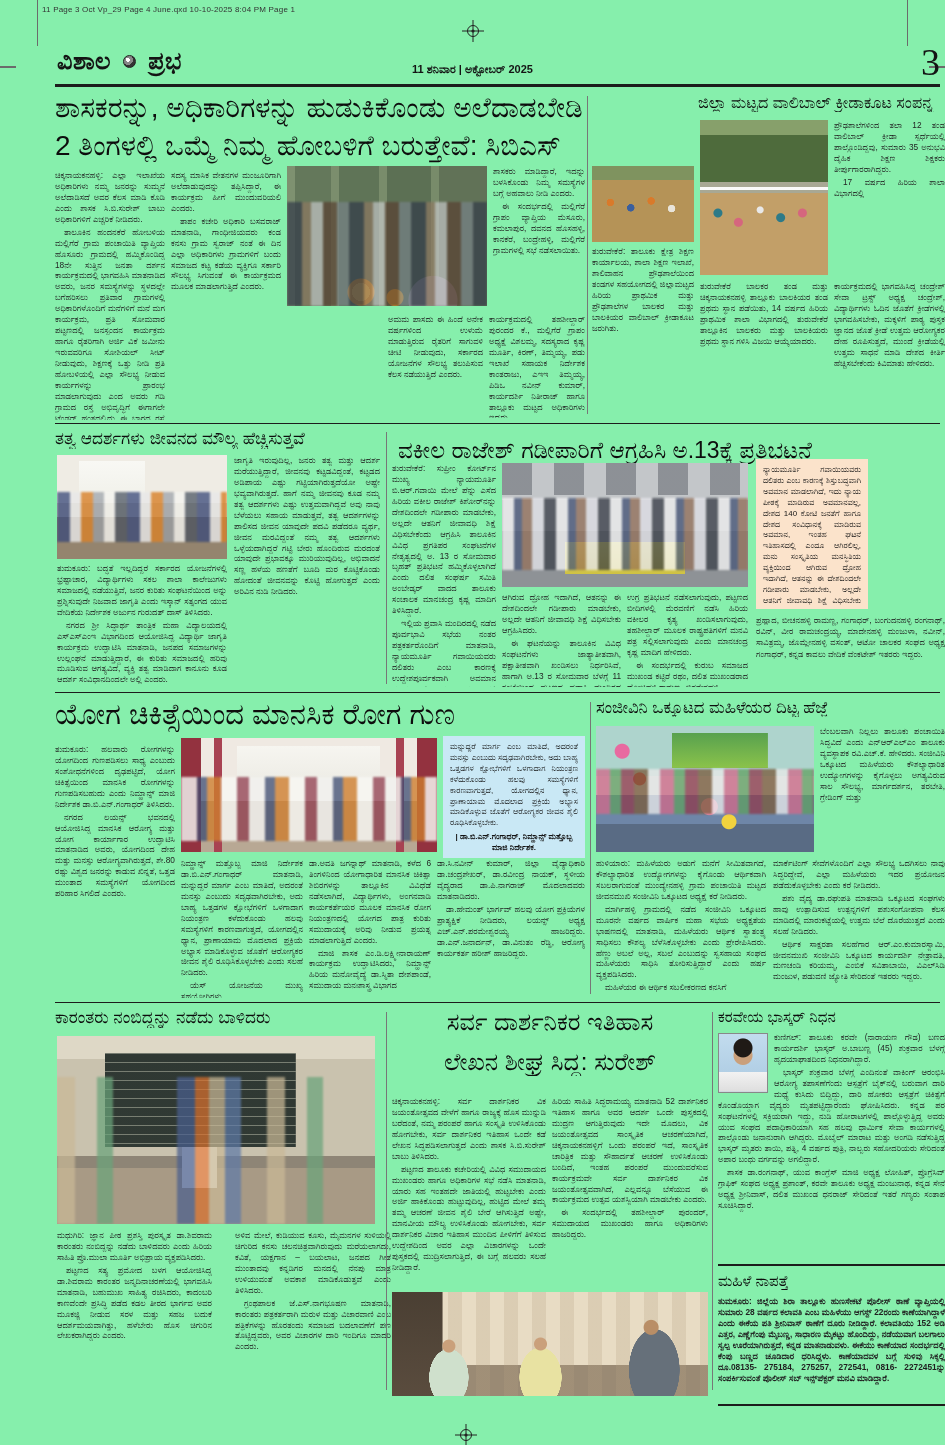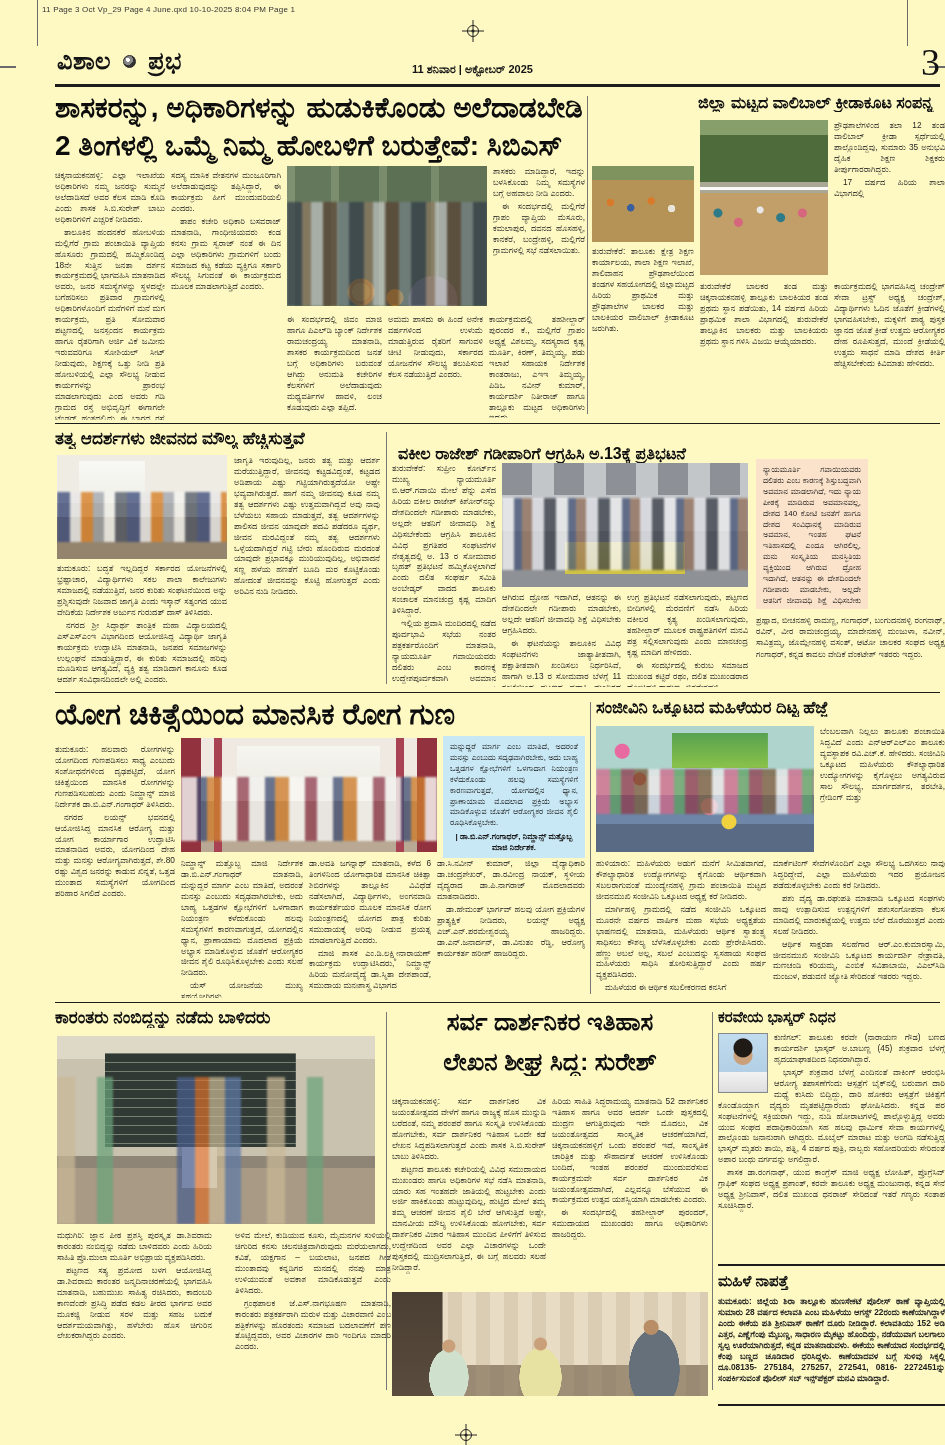--- a/index.html
+++ b/index.html
@@ -1,28 +1,28 @@
 <!DOCTYPE html>
 <html><head>
 <meta charset="utf-8">
 <style>
   html,body{margin:0;padding:0;background:#e8e8e6;}
-  .page{position:relative;width:945px;height:1445px;margin:0 auto;background:#fef9c3;
+  .page{position:relative;width:945px;height:1445px;margin:0 auto;background:#86efac;
         font-family:"Liberation Sans",sans-serif;color:#141414;overflow:hidden;}
   
   .abs{position:absolute;}
   .rule{position:absolute;background:#1c1c1c;}
   .thinrule{position:absolute;background:#6b6b6b;}
   .slug{position:absolute;font-size:8px;color:#333;letter-spacing:.2px;white-space:nowrap;}
   .masthead{position:absolute;font-size:24px;font-weight:800;letter-spacing:.5px;display:flex;align-items:center;gap:12px;}
   .emblem{width:11px;height:11px;border-radius:50%;border:1.5px solid #222;
           background:radial-gradient(circle at 35% 35%, #fff 0 2px, #888 2px 5px, #333 5px);display:inline-block;}
   .edition{position:absolute;left:0;right:0;text-align:center;font-size:11px;font-weight:700;}
   .pagenum{position:absolute;font-family:"Liberation Serif",serif;font-size:38px;font-weight:400;}
-  .hl{position:absolute;font-weight:700;white-space:nowrap;overflow:hidden;color:#0d0d0d;}
+  .hl{position:absolute;font-weight:400;white-space:nowrap;overflow:hidden;color:#0d0d0d;}
   .hl.ovr{overflow:visible;}
   .col{position:absolute;overflow:hidden;font-size:8.3px;line-height:1.32;text-align:justify;color:#1f1f1f;}
   .col p{margin:0 0 2px 0;text-indent:9px;}
   .col p:first-child{text-indent:0;}
   .names{font-size:8.3px;line-height:1.35;}
   .qbox{position:absolute;overflow:hidden;font-size:7.9px;line-height:1.38;text-align:justify;padding:6px 7px;box-sizing:border-box;}
   .qbox .attr{display:block;text-align:center;font-weight:700;margin-top:3px;}
   .vline{position:absolute;width:1px;background:#777;}
   
   .ph{position:absolute;overflow:hidden;background-color:#b9b4a6;}
@@ -152,23 +152,20 @@
       </div>
     <div class="col" style="left:116px;top:78px;width:110px;height:250px;">
         <p>ಸದಸ್ಯ ಮಾಸಿಕ ವೇತನಗಳ ಮಂಜೂರಿಗಾಗಿ ಅಲೆದಾಡುವುದನ್ನು ತಪ್ಪಿಸಿದ್ದಾರೆ, ಈ ಕಾರ್ಯಕ್ರಮ ಹೀಗೆ ಮುಂದುವರಿಯಲಿ ಎಂದರು.</p>
         <p>ತಾಪಂ ಕಚೇರಿ ಅಧಿಕಾರಿ ಬಸವರಾಜ್ ಮಾತನಾಡಿ, ಗಾಂಧೀಜಿಯವರು ಕಂಡ ಕನಸು ಗ್ರಾಮ ಸ್ವರಾಜ್ ನಂತೆ ಈ ದಿನ ಎಲ್ಲಾ ಅಧಿಕಾರಿಗಳು ಗ್ರಾಮಗಳಿಗೆ ಬಂದು ಸಮಾಜದ ಕಟ್ಟ ಕಡೆಯ ವ್ಯಕ್ತಿಗೂ ಸರ್ಕಾರಿ ಸೌಲಭ್ಯ ಸಿಗುವಂತೆ ಈ ಕಾರ್ಯಕ್ರಮದ ಮೂಲಕ ಮಾಡಲಾಗುತ್ತಿದೆ ಎಂದರು.</p>
       </div>
     <div class="ph ph-event" style="left:232px;top:74px;width:200px;height:140px;"></div>
     <div class="col" style="left:438px;top:74px;width:92px;height:146px;">
         <p>ಶಾಸಕರು ಮಾಡಿದ್ದಾರೆ, ಇದನ್ನು ಬಳಸಿಕೊಂಡು ನಿಮ್ಮ ಸಮಸ್ಯೆಗಳ ಬಗ್ಗೆ ಅಹವಾಲು ನೀಡಿ ಎಂದರು.</p>
         <p>ಈ ಸಂದರ್ಭದಲ್ಲಿ ಮಲ್ಲಿಗೆರೆ ಗ್ರಾಪಂ ವ್ಯಾಪ್ತಿಯ ಮೆಸೂರು, ಕಮಲಾಪುರ, ದವನದ ಹೊಸಹಳ್ಳಿ, ಕಾನಕೆರೆ, ಬಂದ್ರೇಹಳ್ಳಿ, ಮಲ್ಲಿಗೆರೆ ಗ್ರಾಮಗಳಲ್ಲಿ ಸಭೆ ನಡೆಸಲಾಯಿತು.</p>
       </div>
-    <div class="col" style="left:232px;top:222px;width:95px;height:104px;">
-        <p>ಈ ಸಂದರ್ಭದಲ್ಲಿ ಜಿವಂ ಮಾಜಿ ಹಾಗೂ ಪಿಎಲ್‌ಡಿ ಬ್ಯಾಂಕ್ ನಿರ್ದೇಶಕ ರಾಮಚಂದ್ರಯ್ಯ ಮಾತನಾಡಿ, ಶಾಸಕರ ಕಾರ್ಯಕ್ರಮದಿಂದ ಜನತೆ ಬಗ್ಗೆ ಅಧಿಕಾರಿಗಳು ಬರುವಂತೆ ಆಗಿದ್ದು ಅನುಮತಿ ಕಚೇರಿಗಳ ಕೆಲಸಗಳಿಗೆ ಅಲೆದಾಡುವುದು ಮಧ್ಯವರ್ತಿಗಳ ಹಾವಳಿ, ಲಂಚ ಕೊಡುವುದು ಎಲ್ಲಾ ತಪ್ಪಿದೆ.</p>
-      </div>
     <div class="col" style="left:333px;top:222px;width:95px;height:104px;">
         <p>ಅಮಮ ಪಾಸದು ಈ ಹಿಂದೆ ಅನೇಕ ವರ್ಷಗಳಿಂದ ಉಳುಮೆ ಮಾಡುತ್ತಿರುವ ರೈತರಿಗೆ ಸಾಗುವಳಿ ಚೀಟಿ ನೀಡುವುದು, ಸರ್ಕಾರದ ಯೋಜನೆಗಳ ಸೌಲಭ್ಯ ತಲುಪಿಸುವ ಕೆಲಸ ನಡೆಯುತ್ತಿದೆ ಎಂದರು.</p>
       </div>
     <div class="col" style="left:434px;top:222px;width:96px;height:104px;">
         <p>ಕಾರ್ಯಕ್ರಮದಲ್ಲಿ ತಹಶೀಲ್ದಾರ್ ಪುರಂದರ ಕೆ., ಮಲ್ಲಿಗೆರೆ ಗ್ರಾಪಂ ಅಧ್ಯಕ್ಷೆ ವಿಶಲಮ್ಮ, ಸದಸ್ಯರಾದ ಕೃಷ್ಣ ಮೂರ್ತಿ, ಕಿರಣ್, ತಿಮ್ಮಯ್ಯ, ಪಡು ಇಲಾಖೆ ಸಹಾಯಕ ನಿರ್ದೇಶಕ ಕಾಂತರಾಜು, ಎಇಇ ತಿಮ್ಮಯ್ಯ, ಪಿಡಿಒ ನವೀನ್ ಕುಮಾರ್, ಕಾರ್ಯದರ್ಶಿ ನಿತೀರಾಜ್ ಹಾಗೂ ತಾಲ್ಲೂಕು ಮಟ್ಟದ ಅಧಿಕಾರಿಗಳು ಇದ್ದರು.</p>
       </div>
   </section>
 
   <div class="vline" style="left:587px;top:96px;height:318px;"></div>
 
@@ -201,21 +198,21 @@
       </div>
     <div class="col" style="left:2px;top:134px;width:170px;height:124px;">
         <p>ತುಮಕೂರು: ಬದ್ಧತೆ ಇಲ್ಲದಿದ್ದರೆ ಸರ್ಕಾರದ ಯೋಜನೆಗಳಲ್ಲಿ ಭ್ರಷ್ಟಾಚಾರ, ವಿದ್ಯಾರ್ಥಿಗಳು ಸಕಲ ಶಾಲಾ ಕಾಲೇಜುಗಳು ಸಮಾಜದಲ್ಲಿ ನಡೆಯುತ್ತಿವೆ, ಜನರ ಕುರಿತು ಸಂಘಟನೆಯಿಂದ ಅನ್ನು ಪ್ರಶ್ನಿಸುವುದೇ ನಿಜವಾದ ಜಾಗೃತಿ ಎಂದು ಇಸ್ಕಾನ್ ಸತ್ಸಂಗದ ಯುವ ವೇದಿಕೆಯ ನಿರ್ದೇಶಕ ಅರ್ಜುನ ಗುರುದತ್ ದಾಸ್ ತಿಳಿಸಿದರು.</p>
         <p>ನಗರದ ಶ್ರೀ ಸಿದ್ಧಾರ್ಥ ತಾಂತ್ರಿಕ ಮಹಾ ವಿದ್ಯಾಲಯದಲ್ಲಿ ಎಸ್‌ಎಸ್‌ಎಂಇ ವಿಭಾಗದಿಂದ ಆಯೋಜಿಸಿದ್ದ ವಿದ್ಯಾರ್ಥಿ ಜಾಗೃತಿ ಕಾರ್ಯಕ್ರಮ ಉದ್ಘಾಟಿಸಿ ಮಾತನಾಡಿ, ಜನಪದ ಸಮಾಜಗಳನ್ನು ಉಲ್ಲಂಘನೆ ಮಾಡುತ್ತಿದ್ದಾರೆ, ಈ ಕುರಿತು ಸಮಾಜದಲ್ಲಿ ಹರಿವು ಮೂಡಿಸುವ ಆಗತ್ಯವಿದೆ, ವ್ಯಕ್ತಿ ತತ್ವ ಮಾಡಿದಾಗ ಕಾನೂನು ಕೂಡ ಆದರ್ಶ ಸಂವಿಧಾನದಿಂದಲೇ ಅಲ್ಲಿ ಎಂದರು.</p>
       </div>
   </section>
 
   <div class="vline" style="left:386px;top:432px;height:252px;"></div>
 
   <section class="abs" style="left:392px;top:429px;width:553px;height:258px;">
-    <div class="hl" style="left:6px;top:16px;right:0;font-size:16px;">ವಕೀಲ ರಾಜೇಶ್ ಗಡೀಪಾರಿಗೆ ಆಗ್ರಹಿಸಿ ಅ.13ಕ್ಕೆ ಪ್ರತಿಭಟನೆ</div>
+    <div class="hl" style="left:6px;top:8px;right:0;font-size:23px;">ವಕೀಲ ರಾಜೇಶ್ ಗಡೀಪಾರಿಗೆ ಆಗ್ರಹಿಸಿ ಅ.13ಕ್ಕೆ ಪ್ರತಿಭಟನೆ</div>
     <div class="col" style="left:0;top:34px;width:104px;height:224px;">
         <p>ತುರುವೇಕೆರೆ: ಸುಪ್ರೀಂ ಕೋರ್ಟ್‌ನ ಮುಖ್ಯ ನ್ಯಾಯಮೂರ್ತಿ ಬಿ.ಆರ್.ಗವಾಯಿ ಮೇಲೆ ಪೆನ್ನು ಎಸೆದ ಹಿರಿಯ ವಕೀಲ ರಾಜೇಶ್ ಕಿಶೋರ್‌ನನ್ನು ದೇಶದಿಂದಲೇ ಗಡೀಪಾರು ಮಾಡಬೇಕು, ಅಲ್ಲದೇ ಆತನಿಗೆ ಜೀವಾವಧಿ ಶಿಕ್ಷೆ ವಿಧಿಸಬೇಕೆಂದು ಆಗ್ರಹಿಸಿ ತಾಲೂಕಿನ ವಿವಿಧ ಪ್ರಗತಿಪರ ಸಂಘಟನೆಗಳ ನೇತೃತ್ವದಲ್ಲಿ ಅ. 13 ರ ಸೋಮವಾರ ಬೃಹತ್ ಪ್ರತಿಭಟನೆ ಹಮ್ಮಿಕೊಳ್ಳಲಾಗಿದೆ ಎಂದು ದಲಿತ ಸಂಘರ್ಷ ಸಮಿತಿ ಅಂಬೇಡ್ಕರ್ ವಾದದ ತಾಲೂಕು ಸಂಚಾಲಕ ಮಾನಚಂದ್ರ ಕೃಷ್ಣ ಮಾದಿಗ ತಿಳಿಸಿದ್ದಾರೆ.</p>
         <p>ಇಲ್ಲಿಯ ಪ್ರವಾಸಿ ಮಂದಿರದಲ್ಲಿ ನಡೆದ ಪೂರ್ವಭಾವಿ ಸಭೆಯ ನಂತರ ಪತ್ರಕರ್ತರೊಂದಿಗೆ ಮಾತನಾಡಿ, ನ್ಯಾಯಮೂರ್ತಿ ಗವಾಯಿಯವರು ದಲಿತರು ಎಂಬ ಕಾರಣಕ್ಕೆ ಉದ್ದೇಶಪೂರ್ವಕವಾಗಿ ಅವಮಾನ ಮಾಡಲಾಗಿದೆ, ಅದು ನ್ಯಾಯ ಪೀಠಕ್ಕೆ ಮಾಡಿರುವ ಅವಮಾನವಲ್ಲ, ದೇಶದ 140 ಕೋಟಿ ಜನತೆಗೆ ಹಾಗೂ ದೇಶದ ಸಂವಿಧಾನಕ್ಕೆ ಮಾಡಿರುವ ಅವಮಾನ, ಇಂತಹ ಘಟನೆ ಇತಿಹಾಸದಲ್ಲಿ ಎಂದೂ ಆಗಿರಲಿಲ್ಲ, ಮನು ಸಂಸ್ಕೃತಿಯ ಮನಸ್ಥಿತಿಯ ವ್ಯಕ್ತಿಯಿಂದ</p>
       </div>
     <div class="ph ph-crowd" style="left:110px;top:34px;width:246px;height:124px;"></div>
     <div class="col" style="left:110px;top:163px;width:119px;height:95px;">
         <p>ಆಗಿರುವ ದ್ರೋಹ ಇದಾಗಿದೆ, ಆತನನ್ನು ಈ ದೇಶದಿಂದಲೇ ಗಡೀಪಾರು ಮಾಡಬೇಕು, ಅಲ್ಲದೇ ಆತನಿಗೆ ಜೀವಾವಧಿ ಶಿಕ್ಷೆ ವಿಧಿಸಬೇಕು ಆಗ್ರಹಿಸಿದರು.</p>
         <p>ಈ ಘಟನೆಯನ್ನು ತಾಲೂಕಿನ ವಿವಿಧ ಸಂಘಟನೆಗಳು ಜಾತ್ಯಾತೀತವಾಗಿ, ಪಕ್ಷಾತೀತವಾಗಿ ಖಂಡಿಸಲು ನಿರ್ಧರಿಸಿವೆ, ಹಾಗಾಗಿ ಅ.13 ರ ಸೋಮವಾರ ಬೆಳಗ್ಗೆ 11 ಗಂಟೆಯಿಂದ ಪಟ್ಟಣದ ಪ್ರವಾಸಿ ಮಂದಿರದ ಮುಂಭಾಗದಿಂದ</p>
       </div>
     <div class="col" style="left:235px;top:163px;width:121px;height:95px;">

